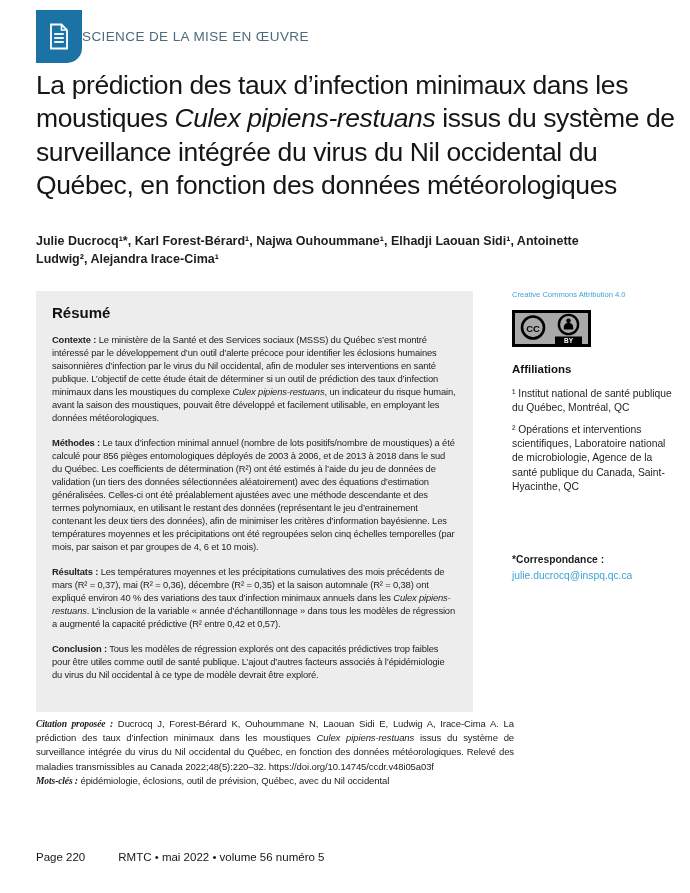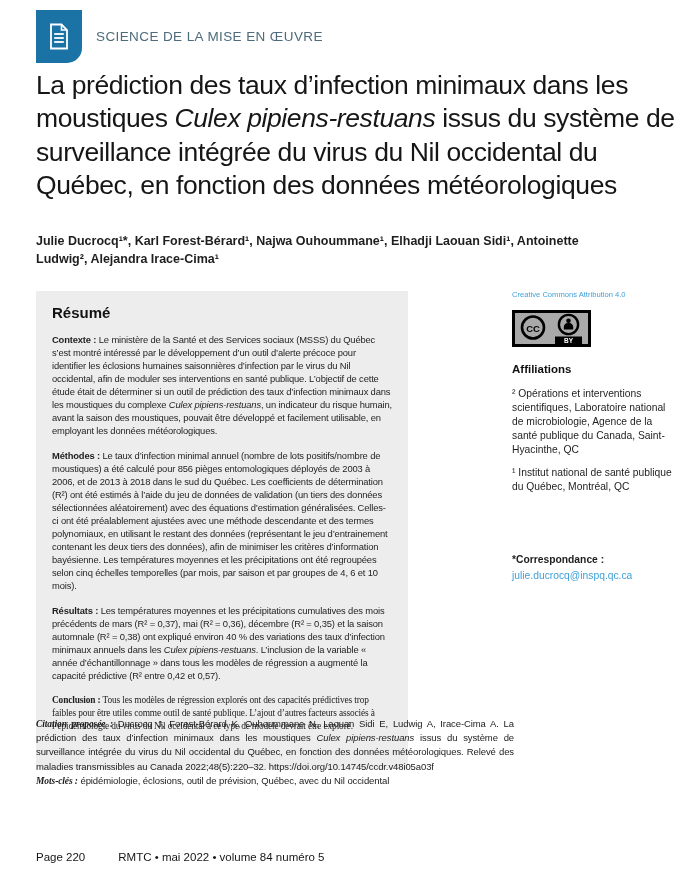--- a/index.html
+++ b/index.html
@@ -4,50 +4,50 @@
 <style>
   html,body { margin:0; padding:0; background:#ffffff; }
   .page {
     position:relative; width:690px; height:893px; margin:0 auto;
     background:#ffffff; overflow:hidden;
     font-family:"Liberation Sans", sans-serif; color:#1e1e1e;
   }
   .it { font-style:italic; }
 
   
-  .header { position:absolute; left:36px; top:10px; display:flex; align-items:center; gap:14px; }
+  .header { position:absolute; left:36px; top:10px; display:flex; align-items:center; gap:0; }
   .doc-icon {
     width:46px; height:53px; background:#1a72a5; border-radius:0 0 15px 0;
     display:flex; align-items:center; justify-content:center; flex:0 0 auto;
   }
   .category { font-size:13.5px; letter-spacing:0.4px; color:#4d6b7c; }
 
   
   .title {
     position:absolute; left:36px; top:69px; width:644px;
     font-size:26.5px; line-height:33.4px; letter-spacing:-0.4px; color:#161616;
   }
 
   
   .authors {
     position:absolute; left:36px; top:232px; width:545px;
     font-size:12.5px; line-height:18px; font-weight:bold; color:#1e1e1e;
   }
 
   
   .resume-box {
-    position:absolute; left:36px; top:291px; width:372px; min-height:421px;
-    box-sizing:border-box; background:#ededed; padding:13px 16px 24px 16px;
+    position:absolute; left:36px; top:291px; width:437px; min-height:421px;
+    box-sizing:border-box; background:#ededed; padding:13px 16px 4px 16px;
   }
   .resume-title { font-size:15px; font-weight:bold; color:#111; margin:0 0 12px 0; }
   .resume-box p {
     margin:0 0 12px 0; font-size:9.4px; line-height:13px;
     letter-spacing:-0.15px; color:#1e1e1e;
   }
-  .resume-box p:last-child { margin-bottom:12px;font-family:Liberation Serif, serif; }
+  .resume-box p:last-child { margin-bottom:12px; }
   .lbl { font-weight:bold; }
 
   
   .citation-block {
     position:absolute; left:36px; top:717px; width:478px;
     font-size:9.5px; line-height:14.2px; letter-spacing:-0.1px; color:#1b1b1b;
   }
   .citation-p { text-align:justify; margin:0; }
   .motscles-p { margin:0; }
   .lbl-it { font-weight:bold; font-style:italic;font-family:Liberation Serif, serif; }
@@ -115,25 +115,25 @@
       <circle cx="21" cy="17.5" r="11" fill="#a9a9a9" stroke="#000000" stroke-width="2.6"></circle>
       <text x="21" y="21.5" text-anchor="middle" font-size="9.5" font-weight="bold" font-family="Liberation Sans, sans-serif" fill="#000000">CC</text>
       <circle cx="56.5" cy="14.5" r="9.6" fill="#a9a9a9" stroke="#000000" stroke-width="2.4"></circle>
       <circle cx="56.5" cy="10.8" r="2.3" fill="#000000"></circle>
       <path d="M51.8,19.6 v-2.6 a4.7,4.2 0 0 1 9.4,0 v2.6 z" fill="#000000"></path>
       <rect x="43" y="26.5" width="27" height="8.5" fill="#000000"></rect>
       <text x="56.5" y="33.2" text-anchor="middle" font-size="6.5" font-weight="bold" font-family="Liberation Sans, sans-serif" fill="#ffffff">BY</text>
     </svg>
 
     <div class="aff-heading">Affiliations</div>
+    <div class="aff">¹ Institut national de santé publique du Québec, Montréal, QC</div>
     <div class="aff">² Opérations et interventions scientifiques, Laboratoire national de microbiologie, Agence de la santé publique du Canada, Saint-Hyacinthe, QC</div>
-    <div class="aff">¹ Institut national de santé publique du Québec, Montréal, QC</div>
 
     <div class="corr-label">*Correspondance :</div>
     <div class="corr-email">julie.ducrocq@inspq.qc.ca</div>
   </div>
 
   <div class="footer">
     <span>Page 220</span>
-    <span class="footer-journal">RMTC • mai 2022 • volume 84 numéro 5</span>
+    <span class="footer-journal">RMTC • mai 2022 • volume 56 numéro 5</span>
   </div>
 
 </div>
 
 </body></html>

